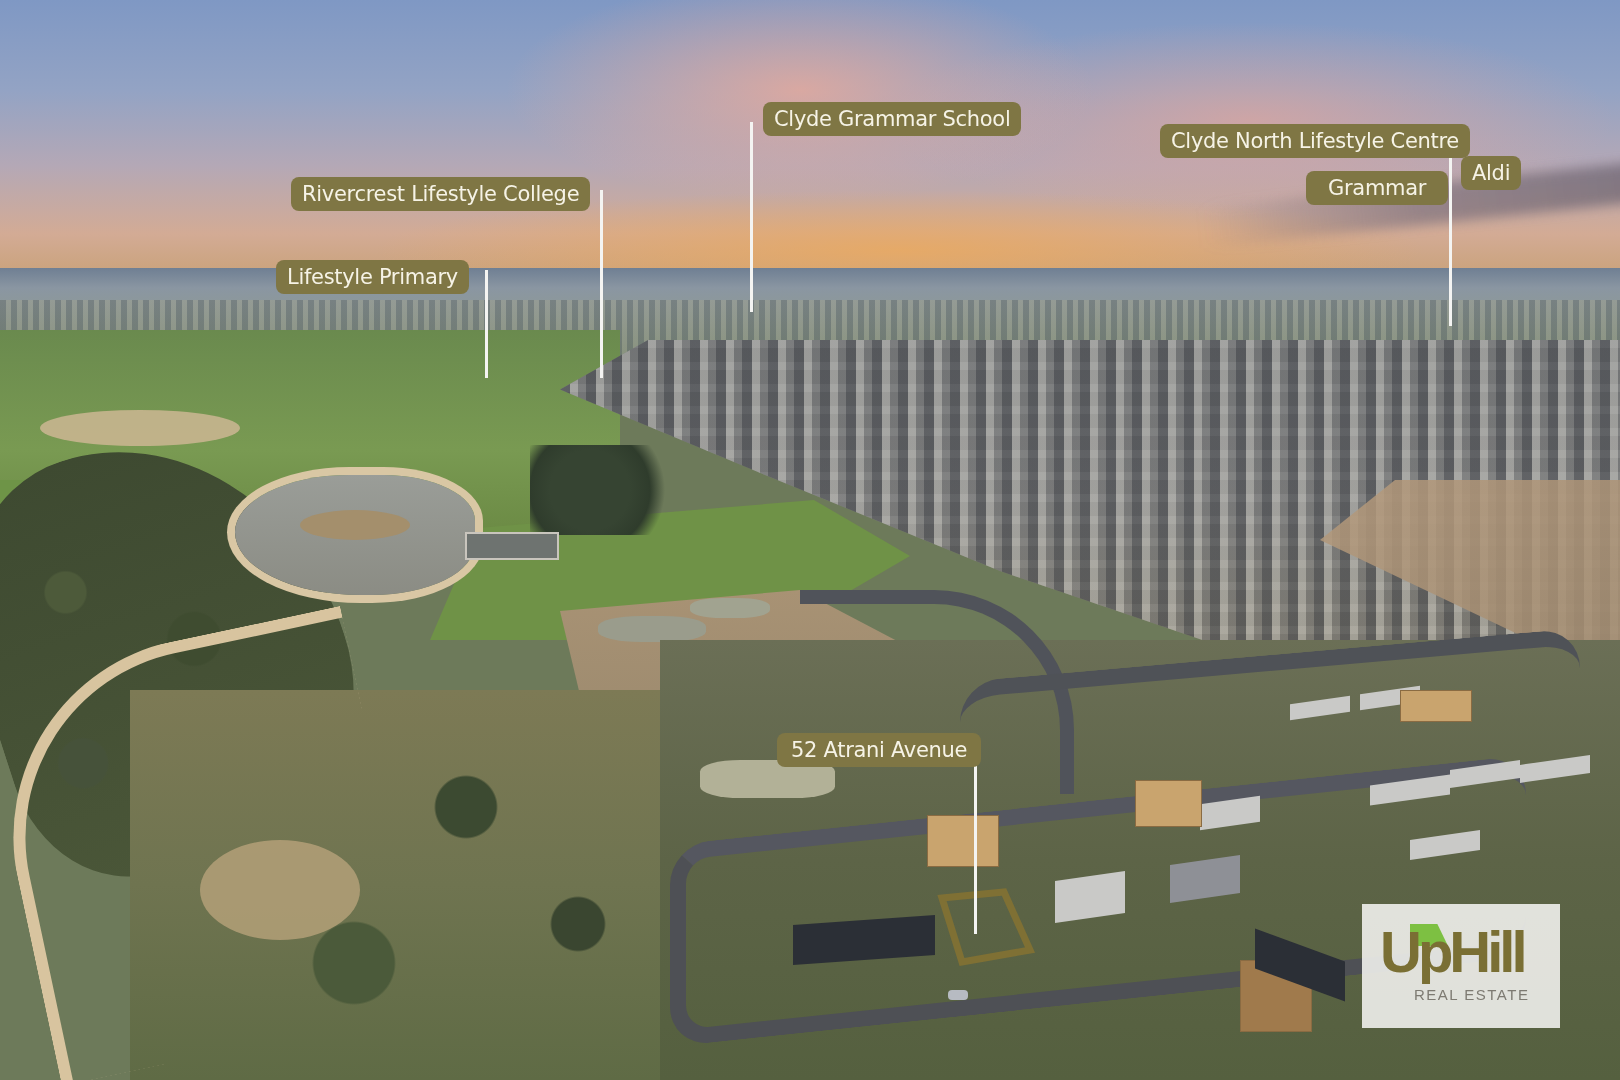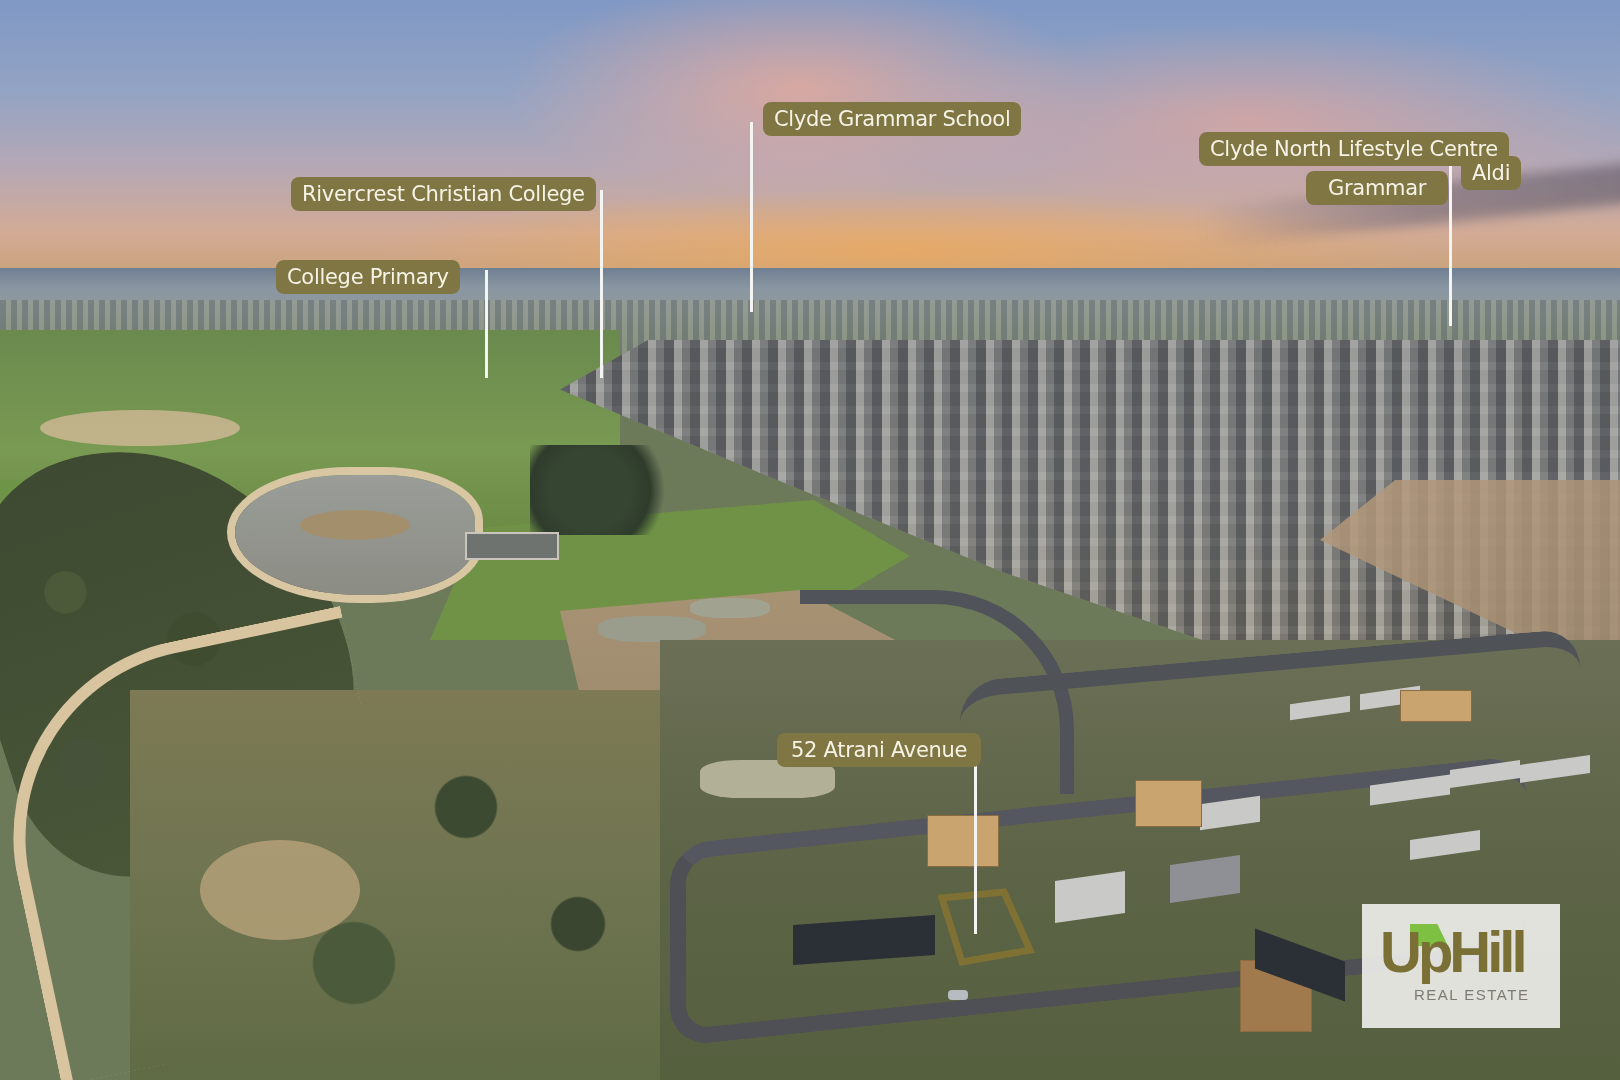--- a/index.html
+++ b/index.html
@@ -247,23 +247,23 @@
   </svg>
 </div>
 
 <div class="pin" style="left:485px; top:270px; height:108px;"></div>
 <div class="pin" style="left:600px; top:190px; height:188px;"></div>
 <div class="pin" style="left:750px; top:122px; height:190px;"></div>
 <div class="pin" style="left:1449px; top:134px; height:192px;"></div>
 <div class="pin" style="left:974px; top:746px; height:188px;"></div>
 
 <div class="label" style="left:763px; top:102px;">Clyde Grammar School</div>
-<div class="label" style="left:291px; top:177px;">Rivercrest Christian College</div>
-<div class="label" style="left:276px; top:260px;">College Primary</div>
-<div class="label" style="left:1160px; top:132px;margin-left:39px;">Clyde North Lifestyle Centre</div>
+<div class="label" style="left:291px; top:177px;">Rivercrest Lifestyle College</div>
+<div class="label" style="left:276px; top:260px;">Lifestyle Primary</div>
+<div class="label" style="left:1160px; top:124px;">Clyde North Lifestyle Centre</div>
 <div class="label" style="left:1306px; top:171px; padding:0 22px;">Grammar</div>
 <div class="label" style="left:1461px; top:156px;">Aldi</div>
 <div class="label" style="left:777px; top:733px; padding:0 14px;">52 Atrani Avenue</div>
 
 <div class="logo">
   <div class="logo-roof"></div>
   <div class="logo-word">UpHill</div>
   <div class="logo-sub">REAL ESTATE</div>
 </div>
 

